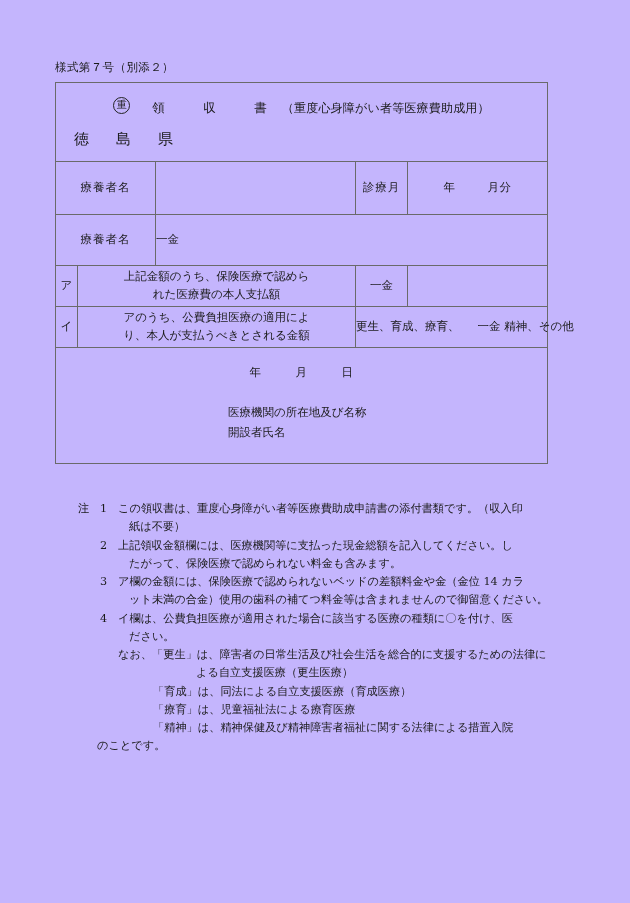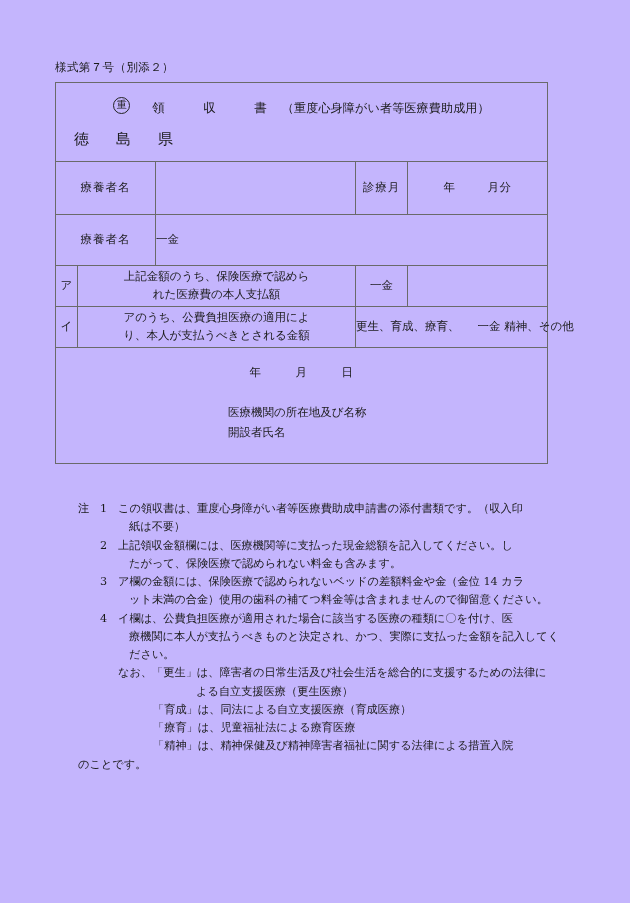--- a/index.html
+++ b/index.html
@@ -185,21 +185,21 @@
     white-space: nowrap;
   }
   .note-body .ln.cont { padding-left: 11px; }
   .sub-note .ln {
     display: block;
     white-space: nowrap;
   }
   .sub-note .ind1 { padding-left: 40px; }
   .sub-note .ind2 { padding-left: 118px; }
   .sub-note .ind3 { padding-left: 75px; }
-  .sub-note .ind0 { padding-left: 0px; }
+  .sub-note .ind0 { padding-left: 0px; margin-left: 19px; }
 </style>
 </head>
 <body>
 
 <div class="page">
 
   <div class="form-no">様式第７号（別添２）</div>
 
   <table class="receipt-table">
     <colgroup>
@@ -294,21 +294,20 @@
       <span class="note-body">
         <span class="ln">ア欄の金額には、保険医療で認められないベッドの差額料金や金（金位 14 カラ</span>
         <span class="ln cont">ット未満の合金）使用の歯科の補てつ料金等は含まれませんので御留意ください。</span>
       </span>
     </div>
 
     <div class="note-row">
       <span class="note-num">4</span>
       <span class="note-body">
         <span class="ln">イ欄は、公費負担医療が適用された場合に該当する医療の種類に〇を付け、医</span>
-        <span class="ln cont">療機関に本人が支払うべきものと決定され、かつ、実際に支払った金額を記入してく</span>
         <span class="ln cont">ださい。</span>
       </span>
     </div>
 
     <div class="sub-note">
       <span class="ln ind1">なお、「更生」は、障害者の日常生活及び社会生活を総合的に支援するための法律に</span>
       <span class="ln ind2">よる自立支援医療（更生医療）</span>
       <span class="ln ind3">「育成」は、同法による自立支援医療（育成医療）</span>
       <span class="ln ind3">「療育」は、児童福祉法による療育医療</span>
       <span class="ln ind3">「精神」は、精神保健及び精神障害者福祉に関する法律による措置入院</span>

